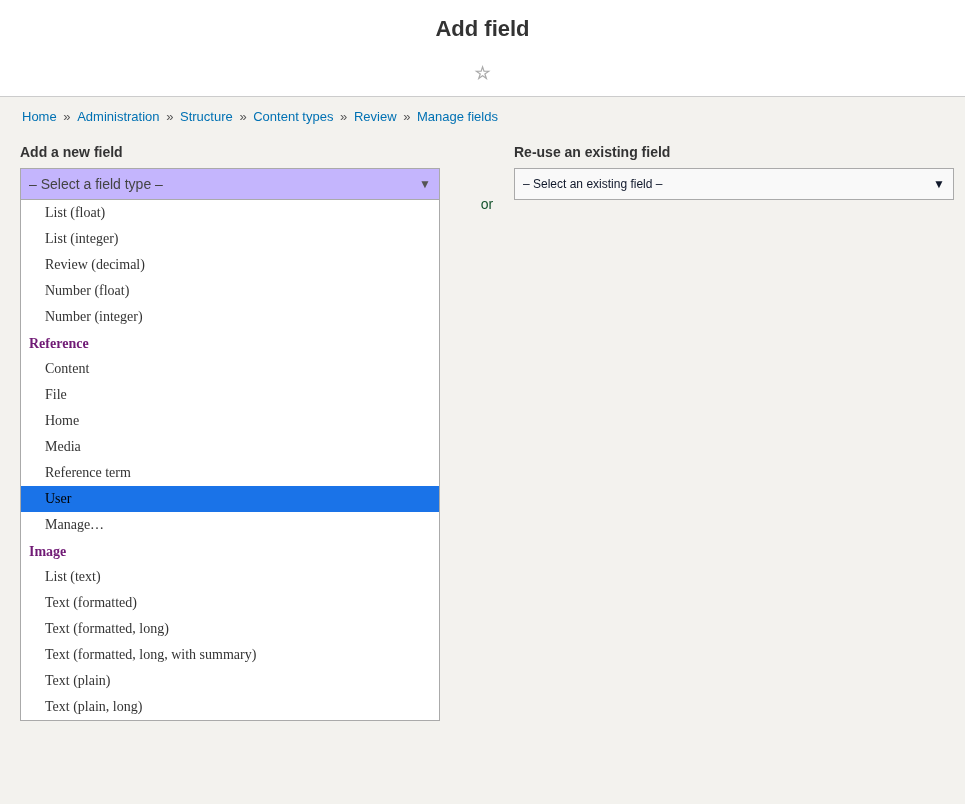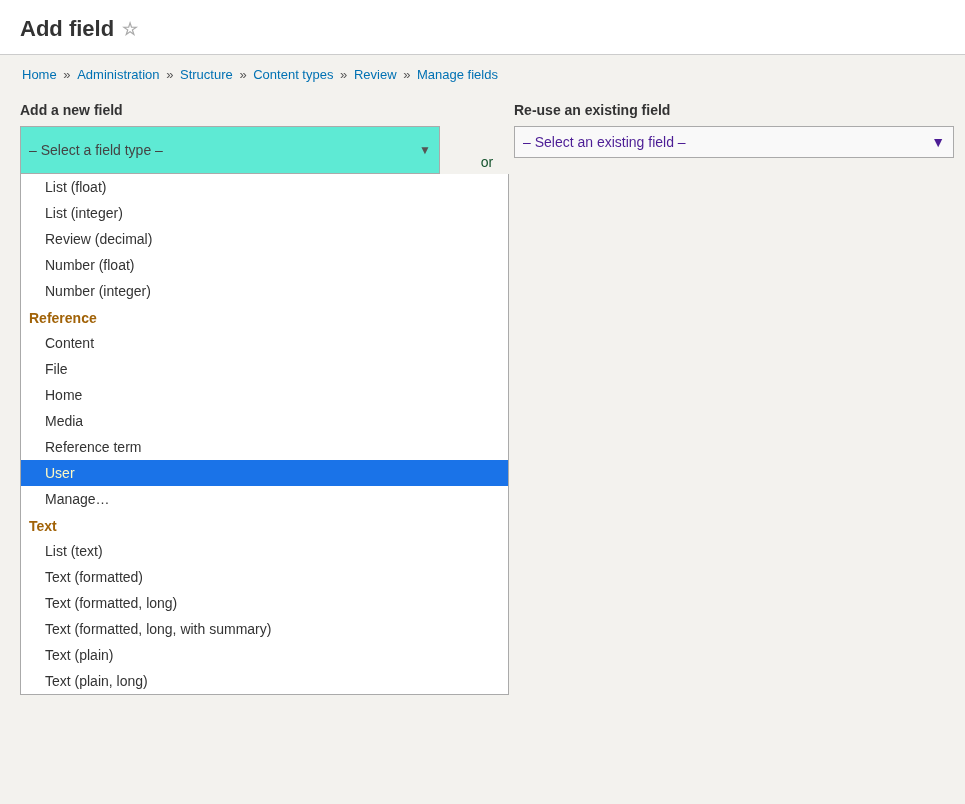--- a/index.html
+++ b/index.html
@@ -13,21 +13,22 @@
       background: #fff;
       border-bottom: 1px solid #ccc;
       padding: 16px 20px 12px 20px;
     }
     .page-title {
       font-size: 22px;
       font-weight: bold;
       color: #333;
       display: flex;
       align-items: center;
-      gap: 8px;
+      gap: 20px;
+      flex-direction: column;
     }
     .star-icon {
       color: #aaa;
       font-size: 18px;
       cursor: pointer;
     }
     .breadcrumb {
       margin: 12px 20px 0 22px;
       font-size: 13px;
     }
@@ -47,63 +48,64 @@
       min-width: 440px;
     }
     .section-label {
       font-weight: bold;
       font-size: 14px;
       margin-bottom: 8px;
       color: #333;
     }
     .select-trigger {
       width: 420px;
-      height: 48px;
+      height: 32px;
       border: 1px solid #aaa;
-      background: #5eead4;
+      background: #c4b5fd;
       display: flex;
       align-items: center;
       justify-content: space-between;
       padding: 12px 8px;
       cursor: pointer;
       position: relative;
     }
     .select-trigger span {
       color: #444;
       font-size: 14px;
     }
     .select-trigger .chevron {
       color: #555;
       font-size: 12px;
     }
     .dropdown-list {
-      width: 489px;
+      width: 420px;
       border: 1px solid #aaa;
       border-top: none;
       background: #fff;
       max-height: 580px;
       overflow-y: scroll;
       position: relative;
+      font-family: Liberation Serif, serif;
     }
     .dropdown-item {
       padding: 5px 8px 5px 24px;
       cursor: pointer;
       font-size: 14px;
       color: #333;
       white-space: nowrap;
     }
     .dropdown-item.selected {
       background: #1a73e8;
-      color: #fef9c3;
+      color: #000000;
     }
     .dropdown-group-header {
       padding: 6px 8px 4px 8px;
       font-weight: bold;
       font-size: 14px;
-      color: #a16207;
+      color: #701a75;
       cursor: default;
     }
     .or-label {
       flex: 0 0 30px;
       text-align: center;
       padding-top: 52px;
       font-size: 14px;
       color: #14532d;
     }
     .right-panel {
@@ -114,22 +116,22 @@
       height: 32px;
       border: 1px solid #aaa;
       background: #f9f9f9;
       display: flex;
       align-items: center;
       justify-content: space-between;
       padding: 0 8px;
       cursor: pointer;
     }
     .right-select-trigger span {
-      color: #4c1d95;
-      font-size: 14px;
+      color: #0f172a;
+      font-size: 12px;
     }
     
     .dropdown-list::-webkit-scrollbar {
       width: 12px;
     }
     .dropdown-list::-webkit-scrollbar-track {
       background: #f0f0f0;
     }
     .dropdown-list::-webkit-scrollbar-thumb {
       background: #bbb;
@@ -178,21 +180,21 @@
 
       <div class="dropdown-group-header">Reference</div>
       <div class="dropdown-item">Content</div>
       <div class="dropdown-item">File</div>
       <div class="dropdown-item">Home</div>
       <div class="dropdown-item">Media</div>
       <div class="dropdown-item">Reference term</div>
       <div class="dropdown-item selected">User</div>
       <div class="dropdown-item">Manage…</div>
 
-      <div class="dropdown-group-header">Text</div>
+      <div class="dropdown-group-header">Image</div>
       <div class="dropdown-item">List (text)</div>
       <div class="dropdown-item">Text (formatted)</div>
       <div class="dropdown-item">Text (formatted, long)</div>
       <div class="dropdown-item">Text (formatted, long, with summary)</div>
       <div class="dropdown-item">Text (plain)</div>
       <div class="dropdown-item">Text (plain, long)</div>
     </div>
   </div>
 
   <div class="or-label">or</div>

